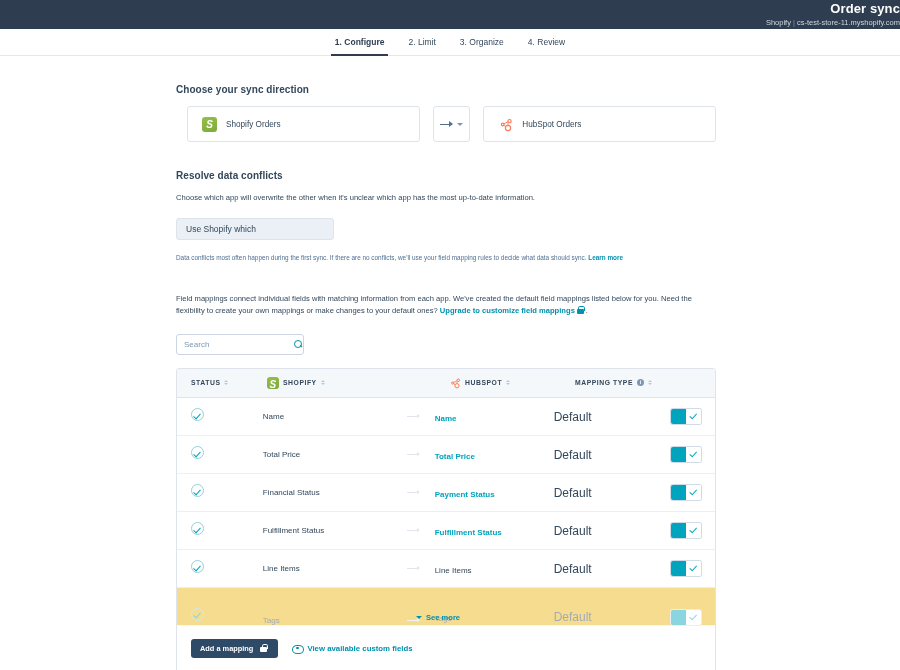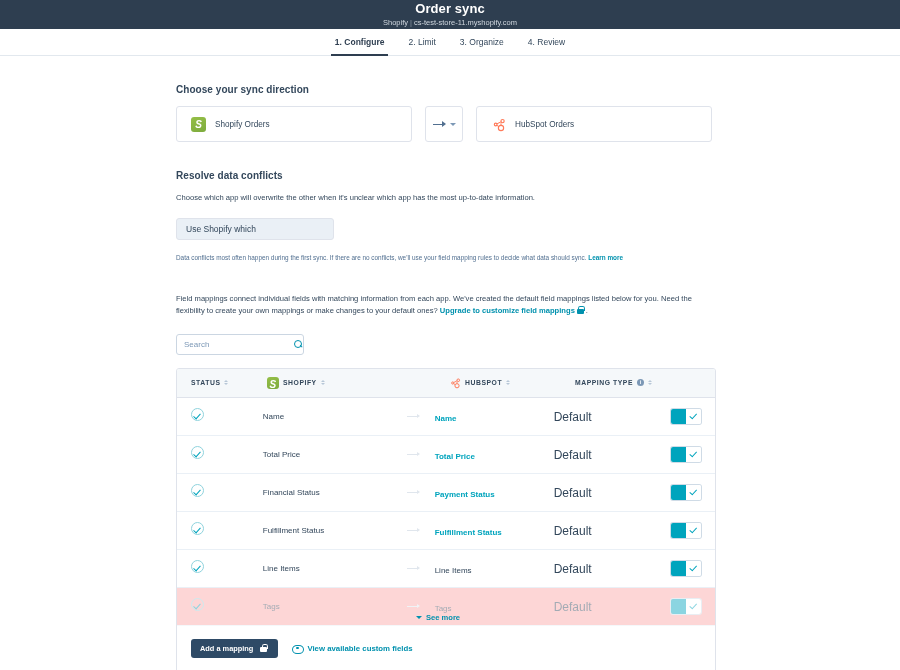--- a/index.html
+++ b/index.html
@@ -11,21 +11,21 @@
     overflow: hidden;
   }
 
   
   .app-header {
     height: 29px;
     background: #2e3e50;
     color: #ffffff;
     display: flex;
     flex-direction: column;
-    align-items: center;
+    align-items: flex-end;
     justify-content: center;
     padding-top: 1px;
   }
   .app-title {
     font-size: 13px;
     font-weight: 700;
     letter-spacing: 0.1px;
     line-height: 14px;
   }
   .app-subtitle {
@@ -89,20 +89,21 @@
     line-height: 12.5px;
     color: #33475b;
   }
 
   
   .sync-row {
     display: flex;
     align-items: stretch;
     gap: 13px;
     margin-bottom: 28px;
+    margin-left: 11px;
   }
   .sync-card {
     border: 1px solid #dfe3eb;
     border-radius: 3px;
     background: #fff;
     height: 36px;
     display: flex;
     align-items: center;
     padding: 0 14px;
     gap: 9px;
@@ -329,22 +330,23 @@
   .trow {
     display: flex;
     align-items: center;
     height: 38px;
     padding: 0 14px;
     border-bottom: 1px solid #eaf0f6;
     background: #fff;
   }
   .trow:last-child { border-bottom: none; }
   .trow.faded {
-    background: #fca5a5;
+    background: #eab308;
     opacity: 0.45;
+    align-items: flex-end;
   }
 
   .status-ico {
     width: 13px; height: 13px;
     border-radius: 50%;
     border: 1px solid #8fd3dd;
     position: relative;
     display: inline-block;
   }
   .status-ico::after {

